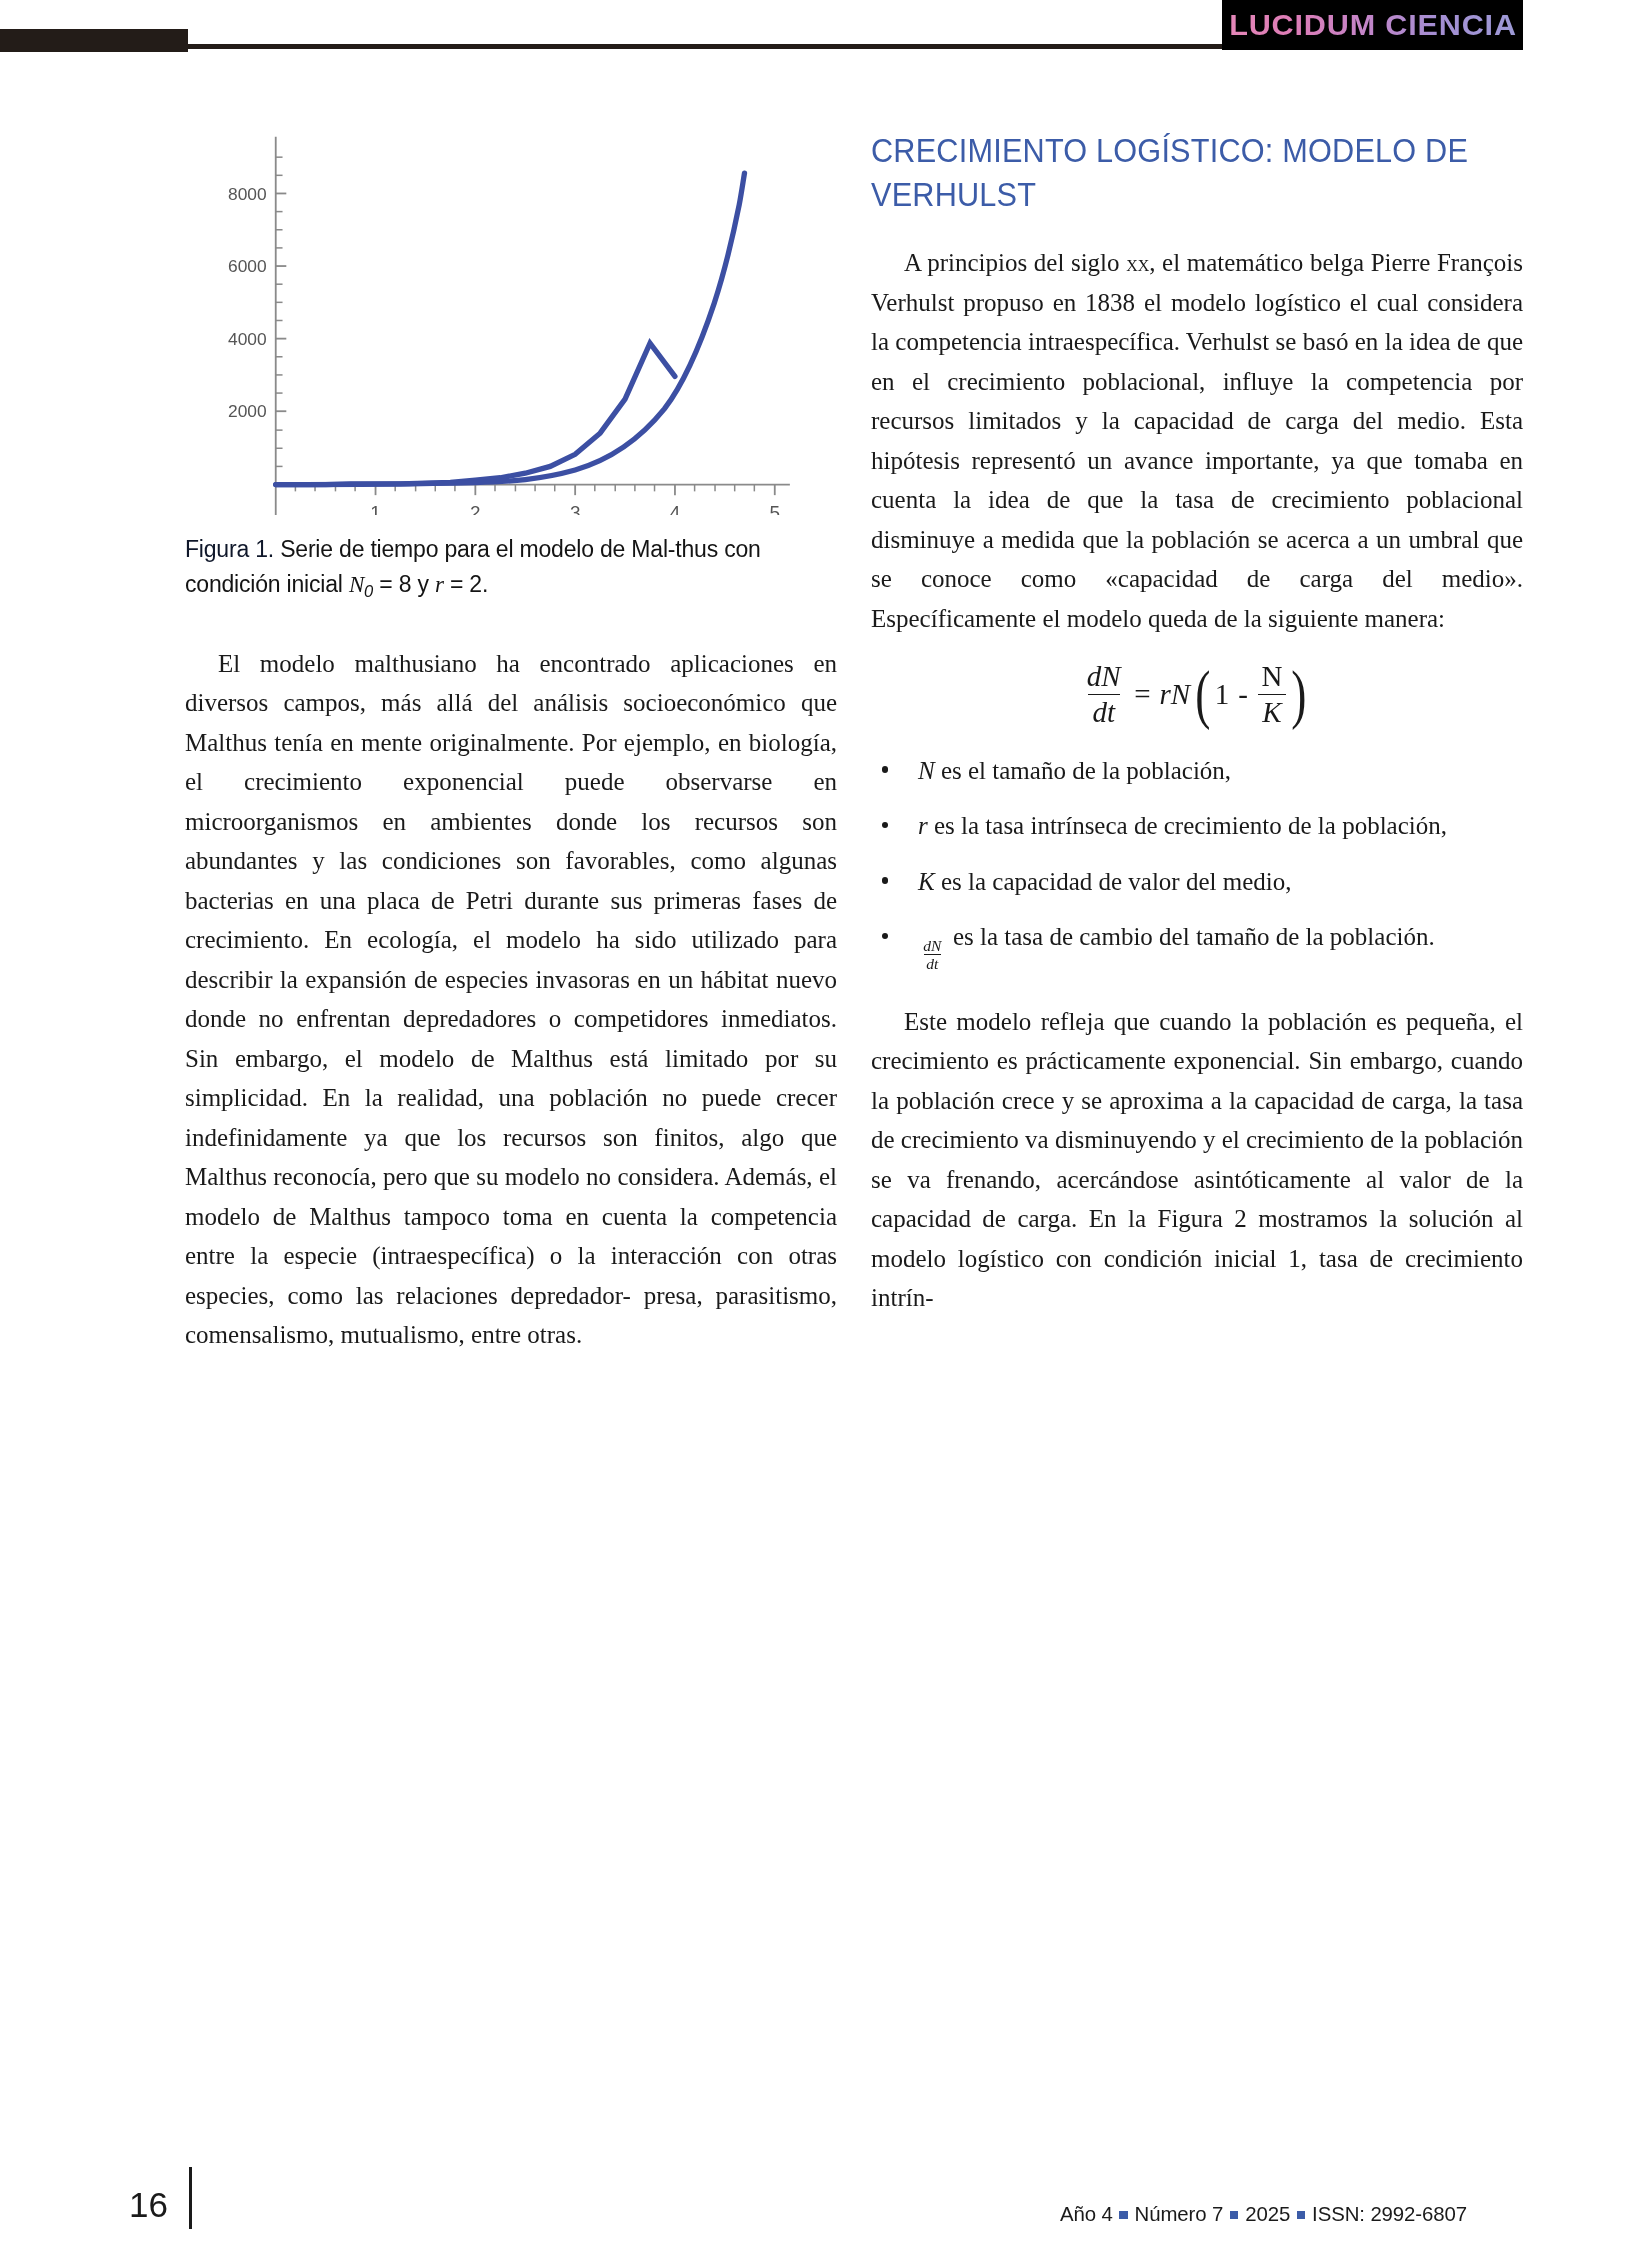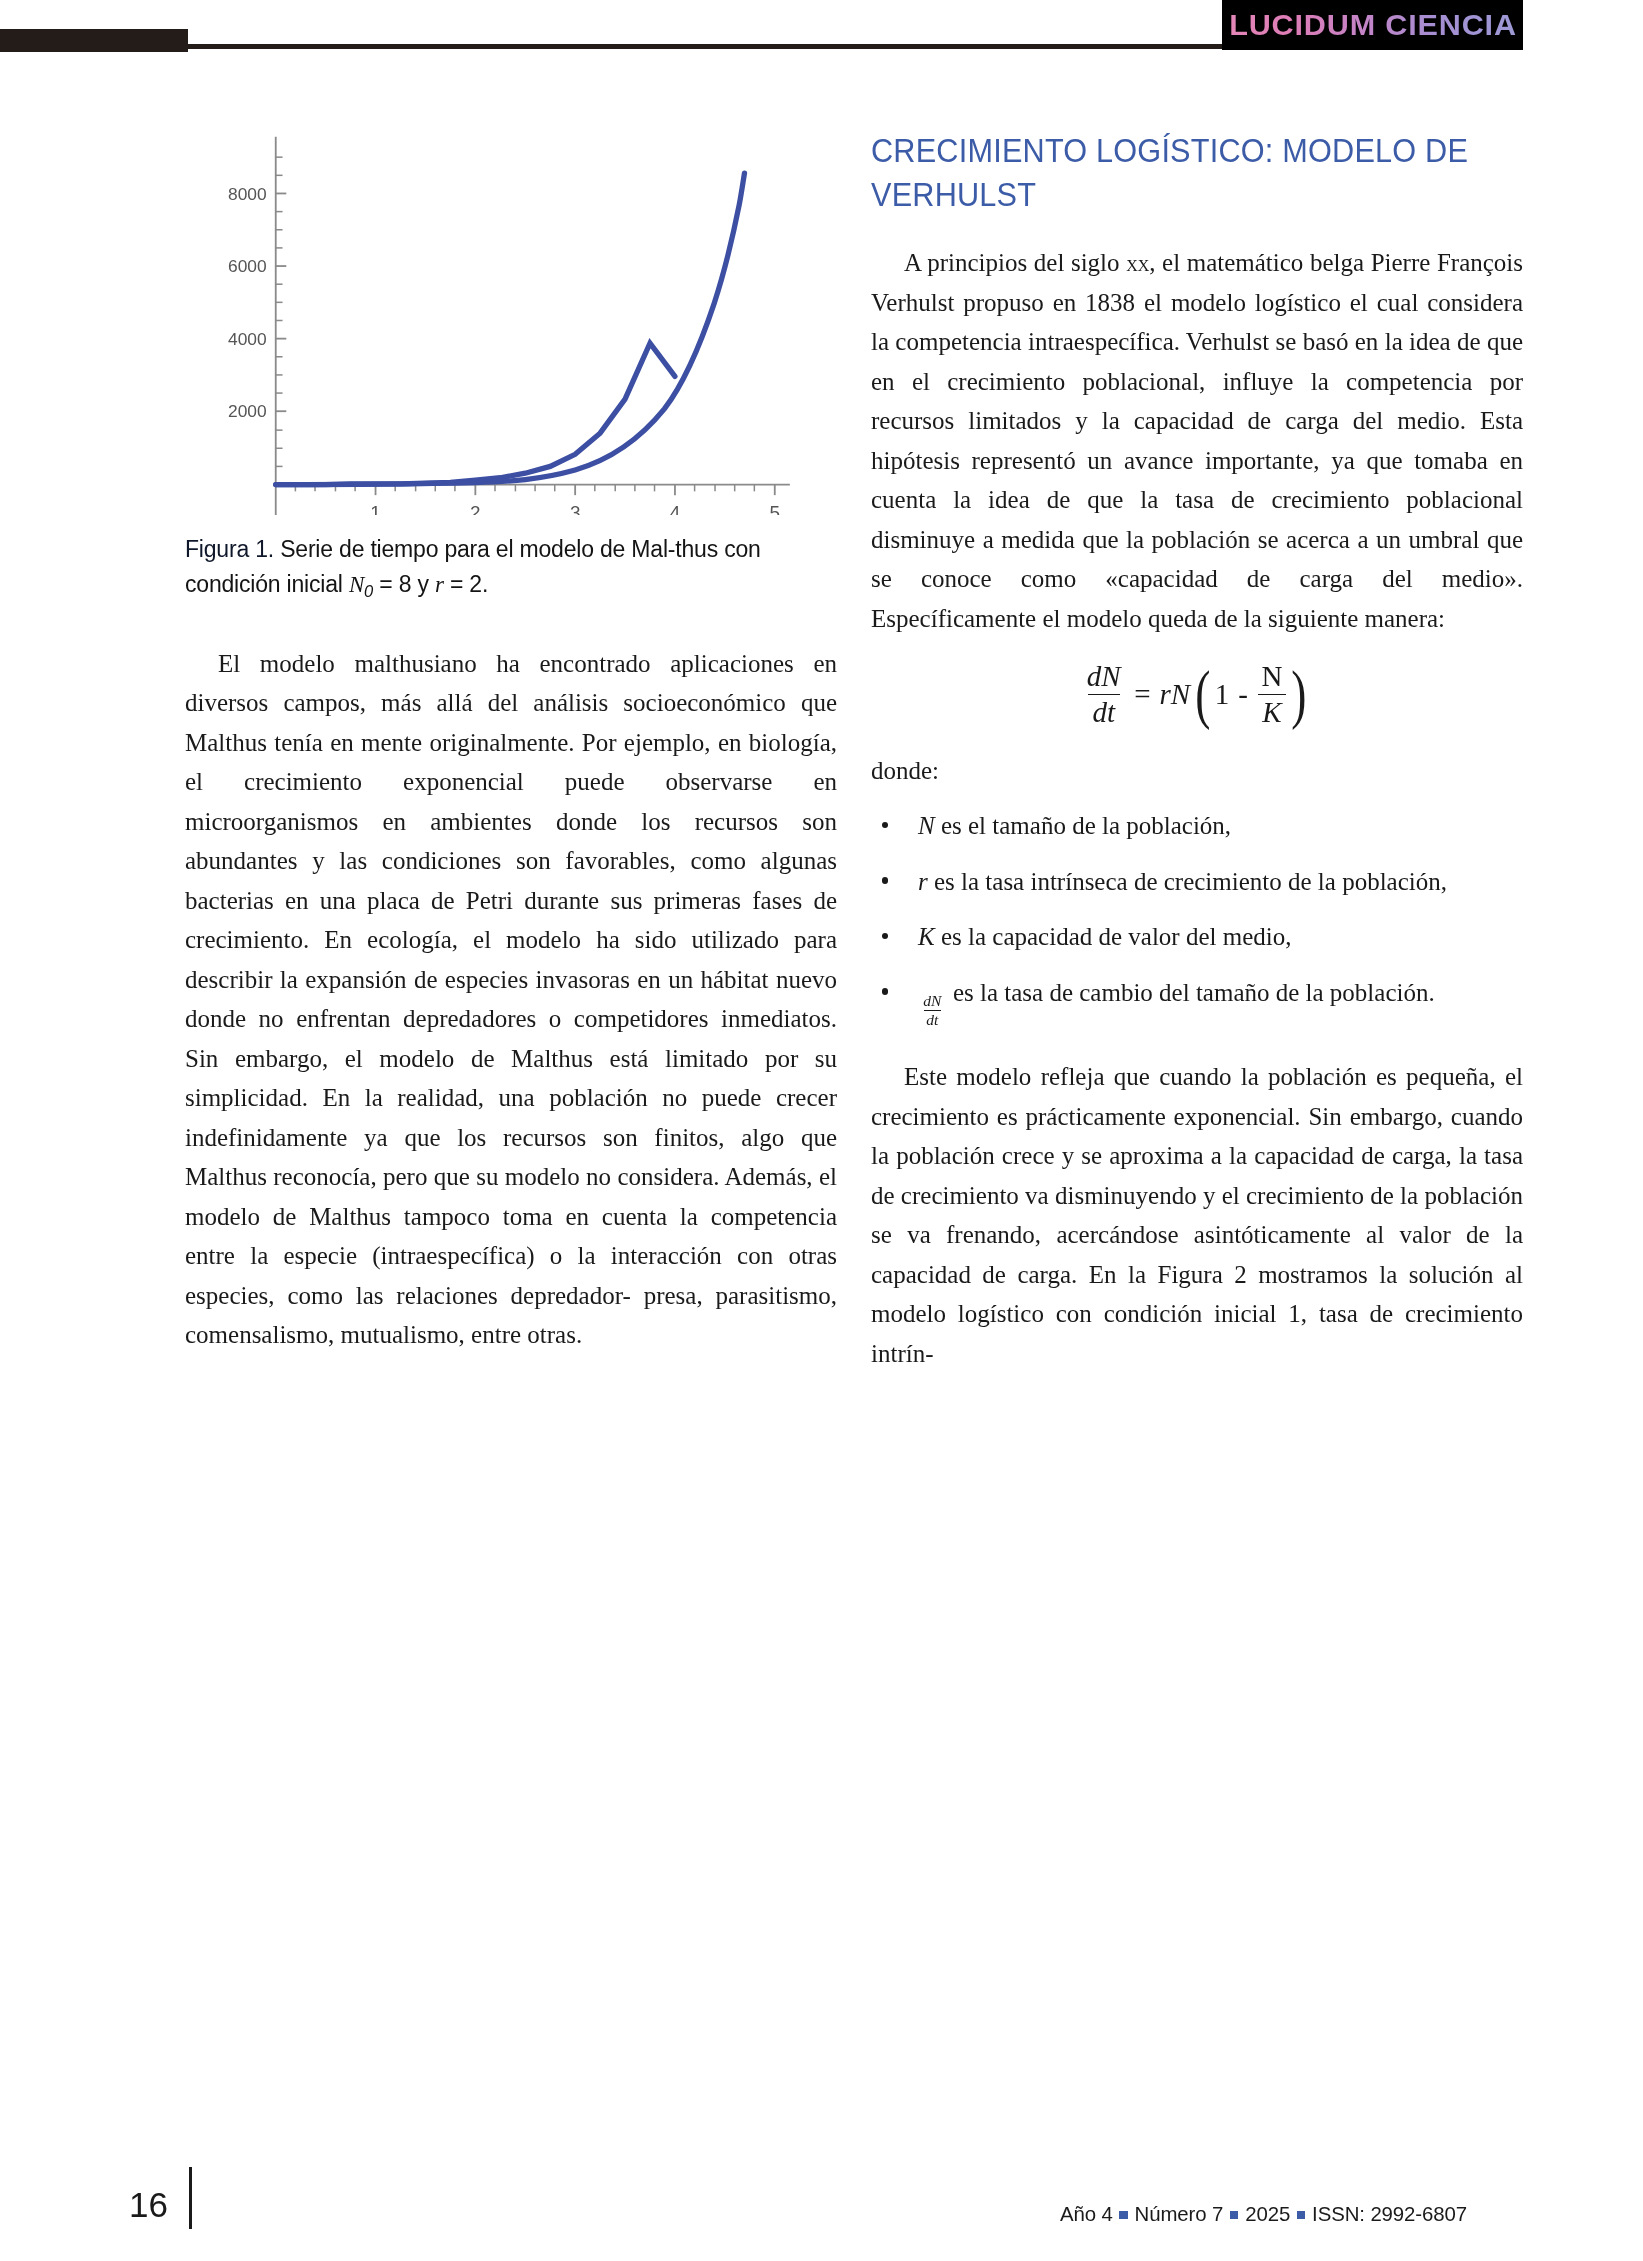--- a/index.html
+++ b/index.html
@@ -286,21 +286,20 @@
     <span class="eq-gap"></span>
     <span>-</span>
     <span class="eq-gap"></span>
     <span class="frac">
       <span class="num">N</span>
       <span class="den eq-i">K</span>
     </span>
     <span class="paren">)</span>
   </div>
 
-  <p class="donde">donde:</p>
 
   <ul class="bullets">
     <li>
       <span class="dot"></span>
       <span class="mathit" style="font-style:italic;">N</span><span> es el tamaño de la población,</span>
     </li>
     <li>
       <span class="dot"></span>
       <span style="font-style:italic;">r</span><span> es la tasa intrínseca de crecimiento de la población,</span>
     </li>

